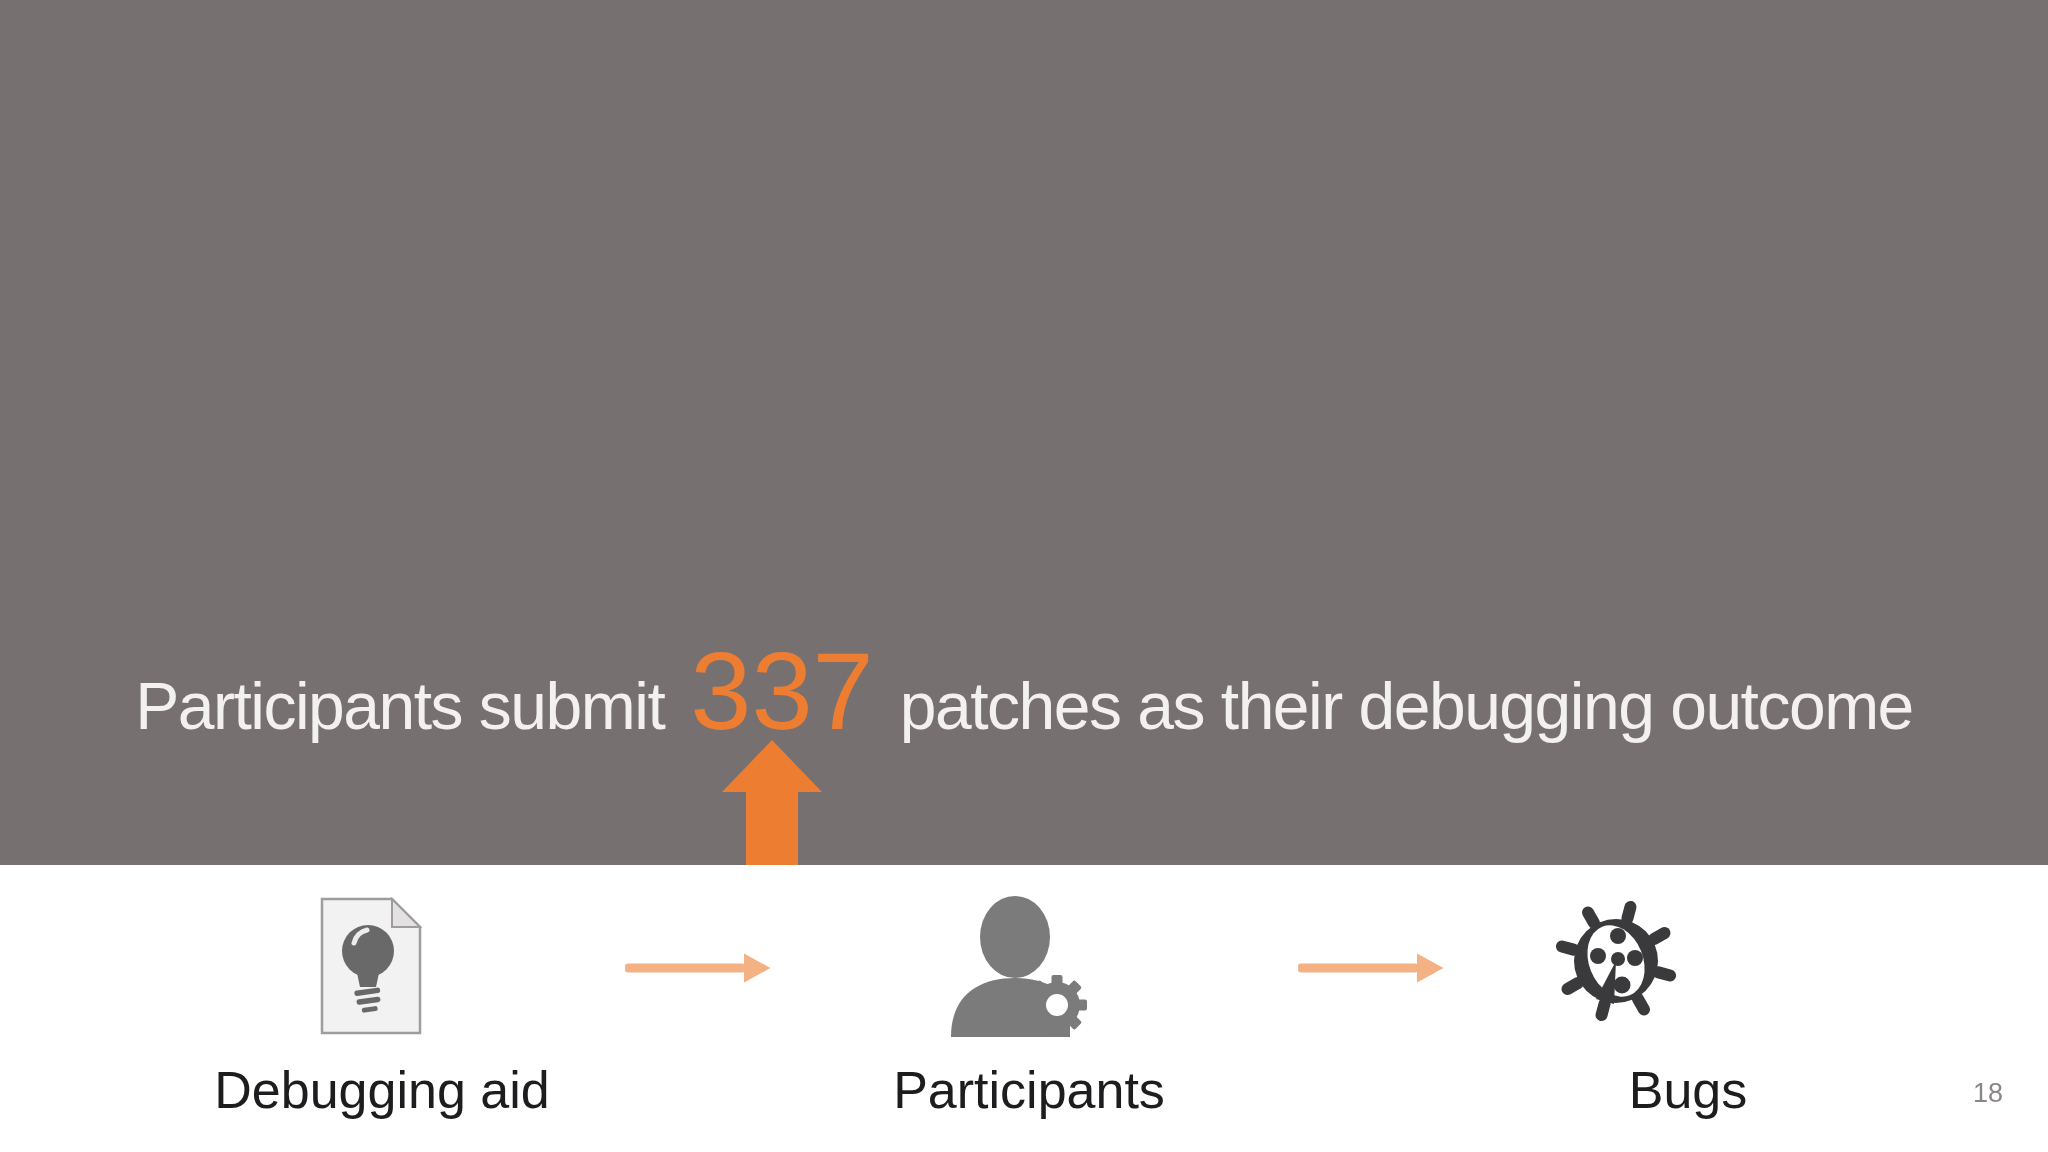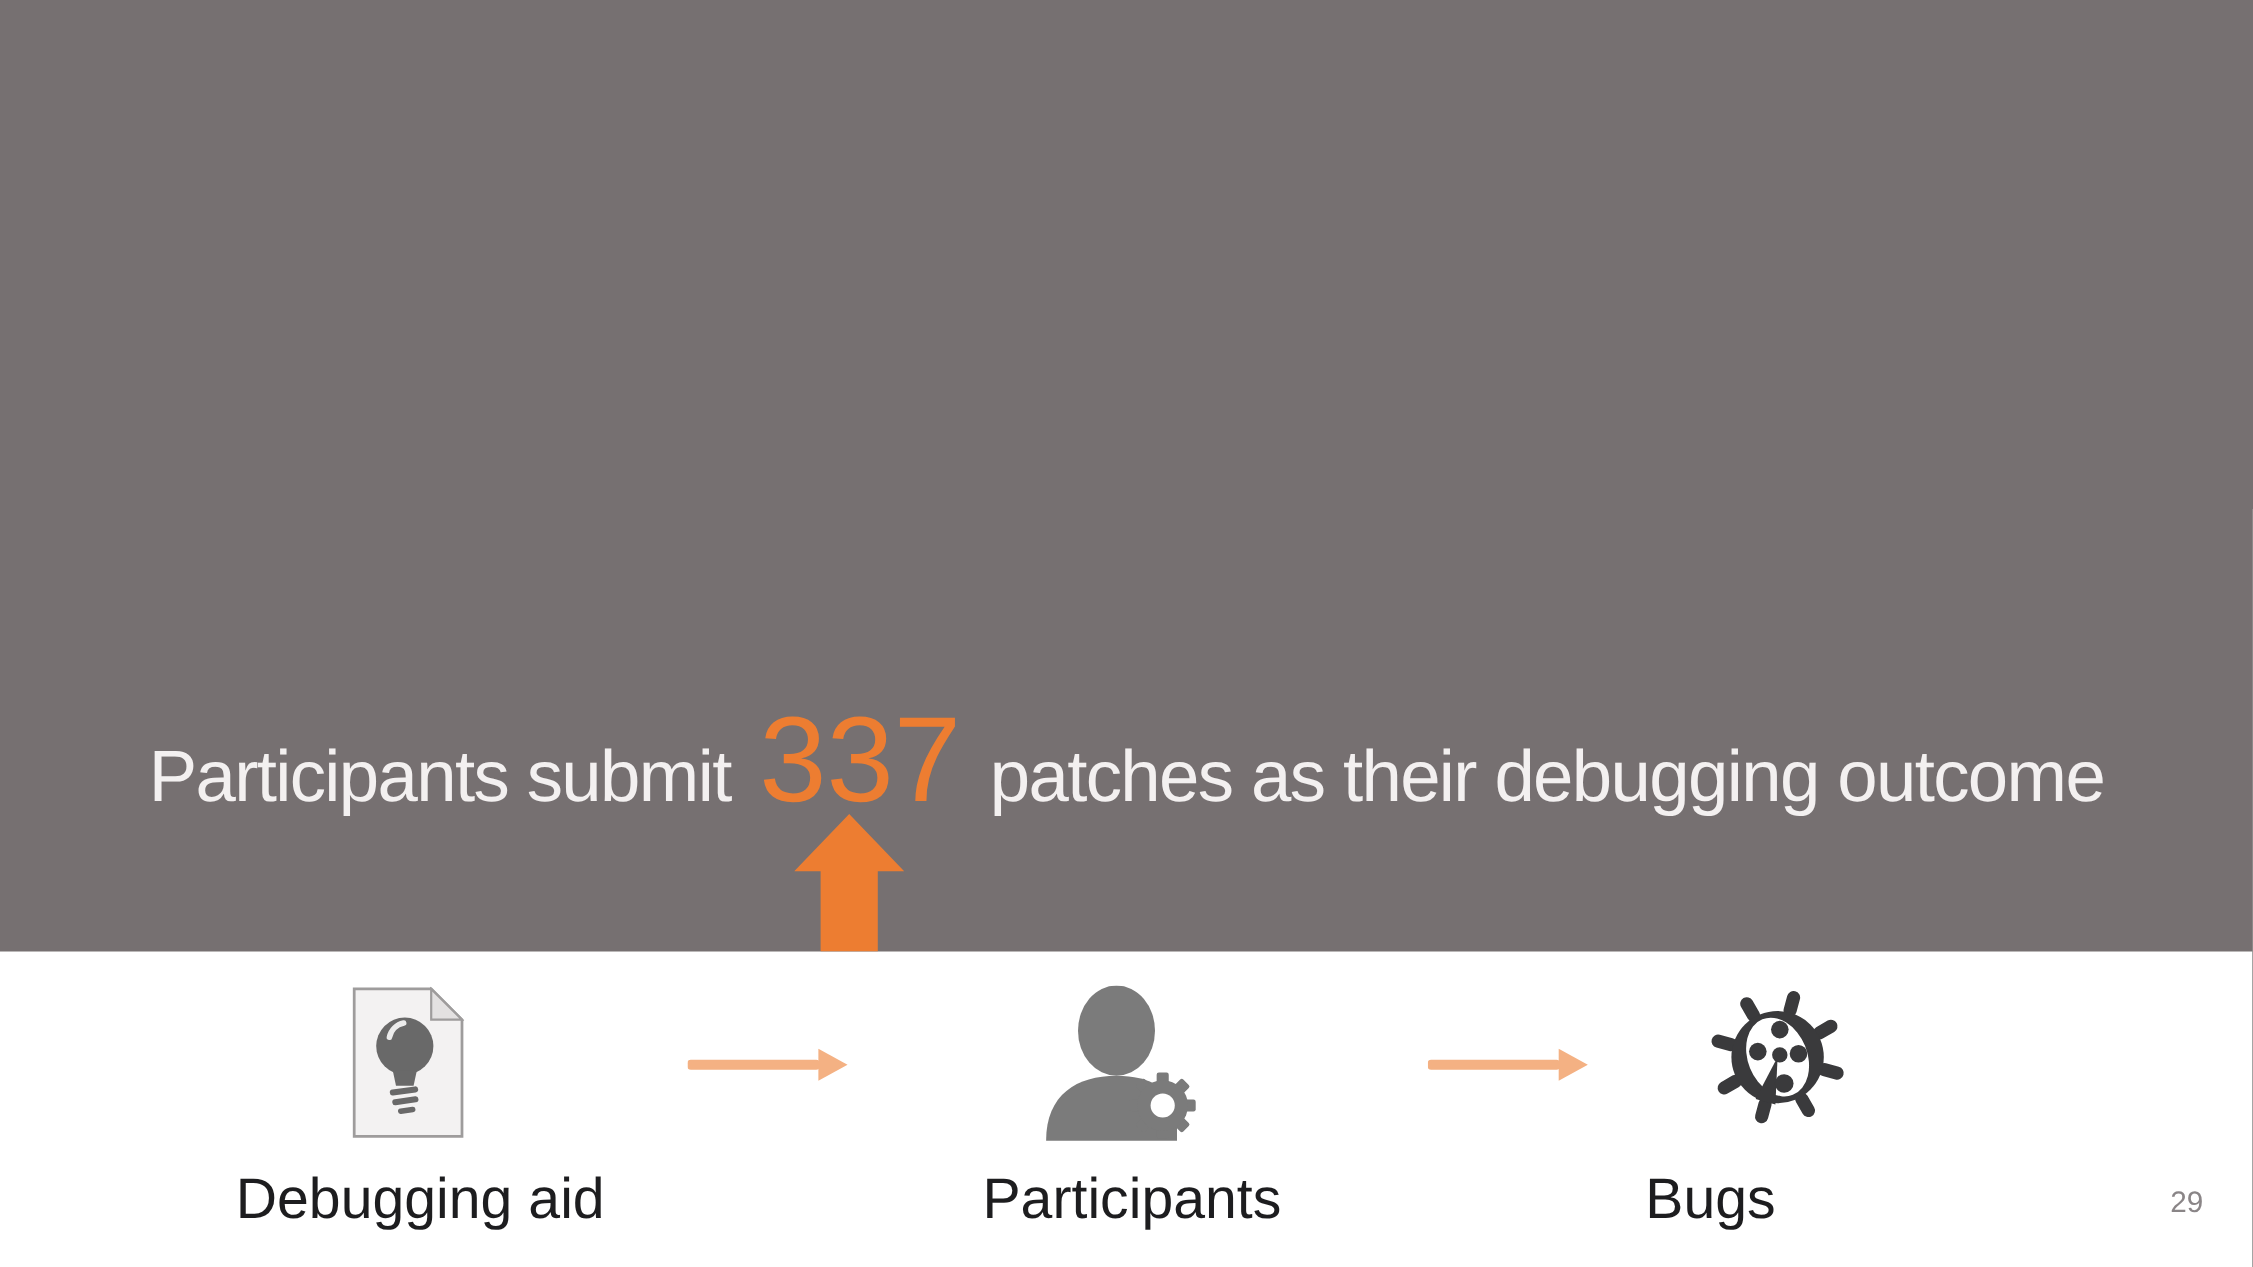--- a/index.html
+++ b/index.html
@@ -27,21 +27,21 @@
   .doc-icon{left:320px;top:897px;width:102px;height:138px;}
   .person-icon{left:945px;top:896px;width:145px;height:142px;}
   .bug-icon{left:1554px;top:899px;width:124px;height:124px;}
   .flow-arrow{position:absolute;width:146px;height:30px;top:953px;}
   .flow-arrow.a1{left:625px;}
   .flow-arrow.a2{left:1298px;}
   .flow-label{
     position:absolute;top:1064px;transform:translateX(-50%);
     font-size:52px;color:var(--label-text,#1d1d1f);white-space:nowrap;line-height:1;
   }
-  .label-1{left:382px;} .label-2{left:1029px;} .label-3{left:1555px;}
+  .label-1{left:382px;} .label-2{left:1029px;} .label-3{left:1688px;}
   .page-number{
     position:absolute;right:45px;top:1080px;font-size:27px;
     color:var(--page-number-gray,#8a8587);line-height:1;
   }
 </style>
 </head>
 <body>
 
 <div class="slide">
 
@@ -119,14 +119,14 @@
       <circle cx="64" cy="60" r="7"></circle>
       <circle cx="81" cy="59" r="8"></circle>
       <circle cx="68" cy="86" r="8.5"></circle>
     </g>
   </svg>
 
   <div class="flow-label label-2">Participants</div>
   <div class="flow-label label-1">Debugging aid</div>
   <div class="flow-label label-3">Bugs</div>
 
-  <div class="page-number">29</div>
+  <div class="page-number">18</div>
 </div>
 
 </body></html>

